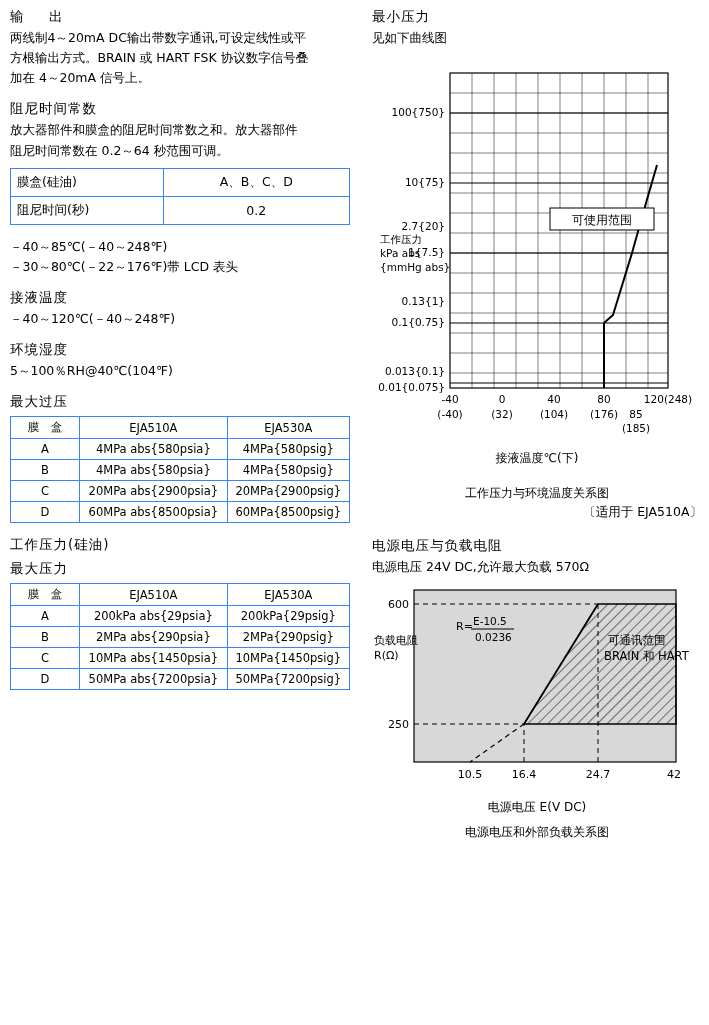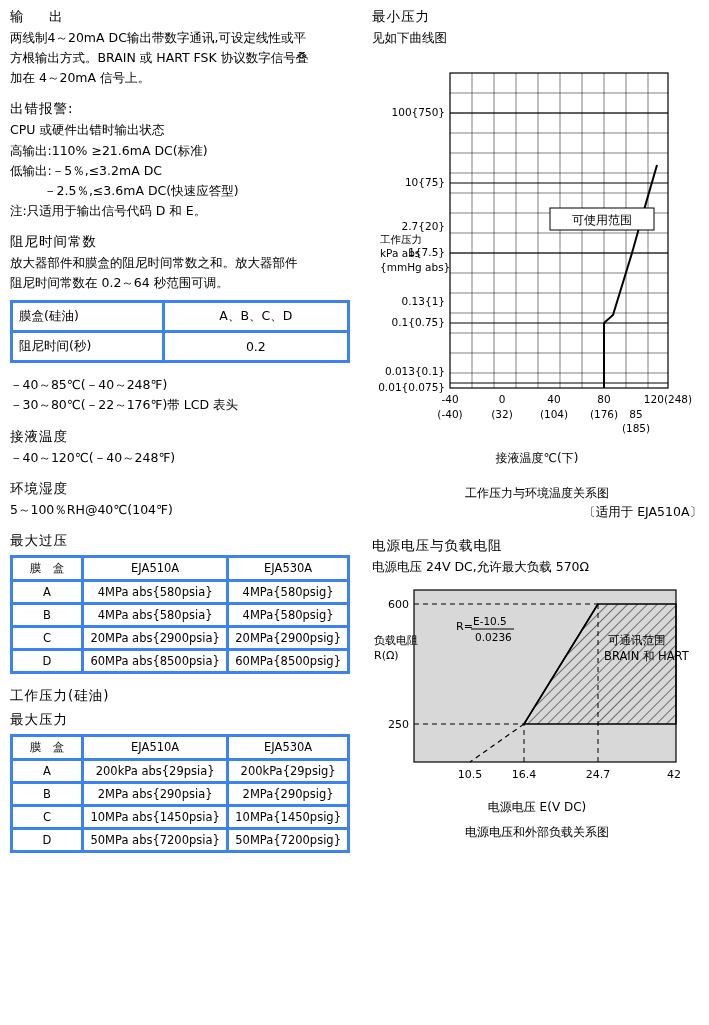--- a/index.html
+++ b/index.html
@@ -53,21 +53,21 @@
   .indent {
     padding-left: 14px;
   }
   
   table.tbl {
     border-collapse: collapse;
     width: 100%;
     font-size: 11.5px;
   }
   table.tbl td, table.tbl th {
-    border: 3px solid #3b82f6;
+    border: 1px solid #3b82f6;
     padding: 3px 4px;
     text-align: center;
     font-weight: normal;
   }
   table.damp td {
     padding: 5px 4px;
     font-size: 12.5px;
   }
   table.damp td.lbl {
     text-align: left;
@@ -102,28 +102,20 @@
 
   <div class="col-left">
 
     <div class="block">
       <div class="h h-sp">输　出</div>
       <div class="para">两线制4～20mA DC输出带数字通讯,可设定线性或平</div>
       <div class="para">方根输出方式。BRAIN 或 HART FSK 协议数字信号叠</div>
       <div class="para">加在 4～20mA 信号上。</div>
     </div>
 
-    <div class="block">
-      <div class="h">出错报警:</div>
-      <div class="para">CPU 或硬件出错时输出状态</div>
-      <div class="para">高输出:110% ≥21.6mA DC(标准)</div>
-      <div class="para">低输出:－5％,≤3.2mA DC</div>
-      <div class="para indent" style="padding-left:34px">－2.5％,≤3.6mA DC(快速应答型)</div>
-      <div class="para">注:只适用于输出信号代码 D 和 E。</div>
-    </div>
 
     <div class="block">
       <div class="h">阻尼时间常数</div>
       <div class="para">放大器部件和膜盒的阻尼时间常数之和。放大器部件</div>
       <div class="para">阻尼时间常数在 0.2～64 秒范围可调。</div>
       <table class="tbl damp" style="margin-top:8px">
         <tbody>
             <tr>
           <td class="lbl">膜盒(硅油)</td>
           <td>A、B、C、D</td>

